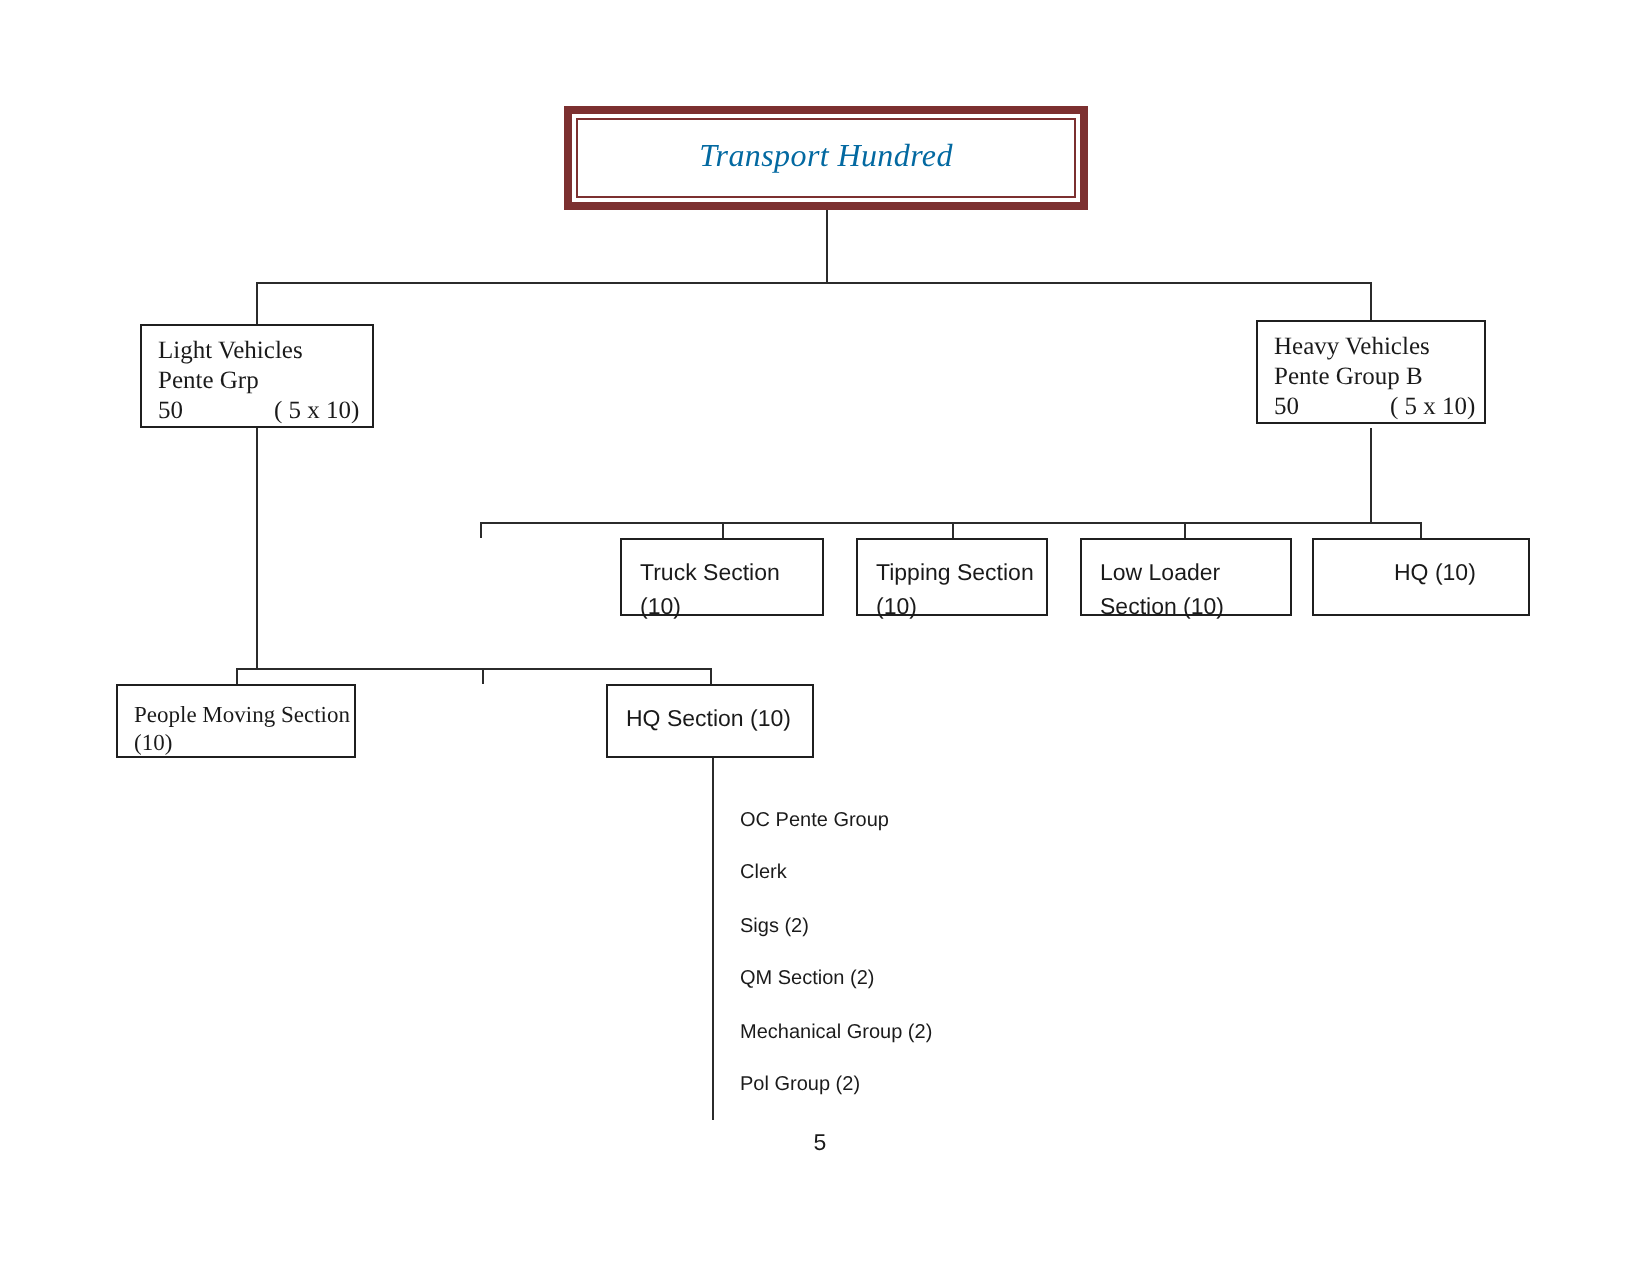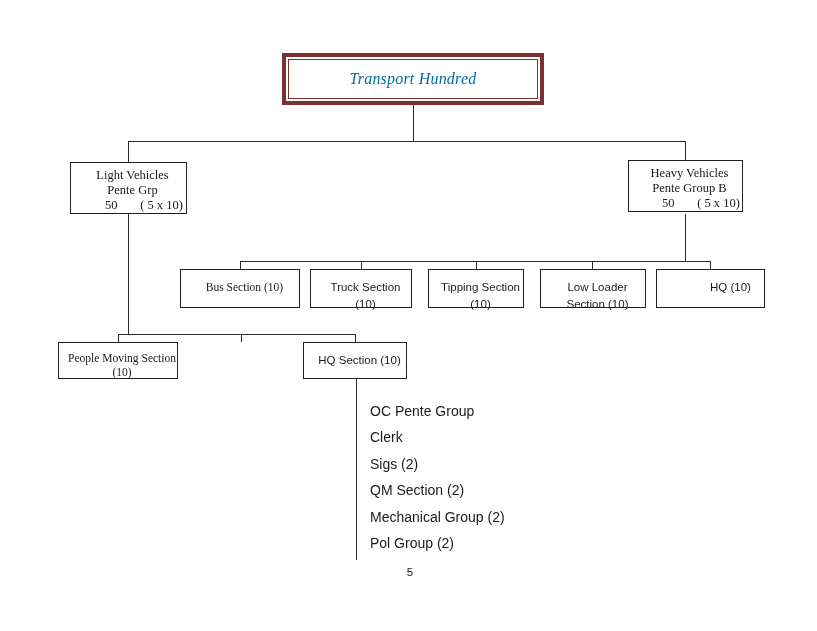--- a/index.html
+++ b/index.html
@@ -24,21 +24,20 @@
   .line-h { height: 1px; }
   .line-v { width: 1px; }
 
   
   .node {
     position: absolute;
     box-sizing: border-box;
     border: 1px solid #1f1f1f;
     background: #ffffff;
     color: #1a1a1a;
-    text-align: center;
   }
   .node .txt {
     display: block;
     white-space: pre-line;
   }
 
   
   .serif {
     font-family: "Liberation Serif", serif;
   }
@@ -102,21 +101,21 @@
 
   
   #hq-list {
     position: absolute;
     left: 370px;
     top: 403px;
     width: 240px;
   }
   #hq-list .li {
     font-family: "Liberation Sans", sans-serif;
-    font-size: 14px;
+    font-size: 10px;
     color: #1a1a1a;
     height: 26.4px;
     line-height: 16px;
   }
 
   
   #page-number {
     position: absolute;
     left: 380px;
     top: 566px;
@@ -158,23 +157,20 @@
   </div>
 
   <div class="line-v" style="left:685px; top:214px; height:47px;"></div>
   <div class="line-h" style="left:240px; top:261px; width:471px;"></div>
   <div class="line-v" style="left:240px; top:261px; height:8px;"></div>
   <div class="line-v" style="left:361px; top:261px; height:8px;"></div>
   <div class="line-v" style="left:476px; top:261px; height:8px;"></div>
   <div class="line-v" style="left:592px; top:261px; height:8px;"></div>
   <div class="line-v" style="left:710px; top:261px; height:8px;"></div>
 
-  <div class="node leaf sans" style="left:180px; top:269px; width:120px; height:39px;">
-    <span class="txt serif" style="font-family:'Liberation Serif',serif;">Bus  Section (10)</span>
-  </div>
 
   <div class="node leaf sans" style="left:310px; top:269px; width:102px; height:39px;">
     <span class="txt">Truck Section (10)</span>
   </div>
 
   <div class="node leaf sans" style="left:428px; top:269px; width:96px; height:39px;">
     <span class="txt">Tipping  Section
 (10)</span>
   </div>
 

